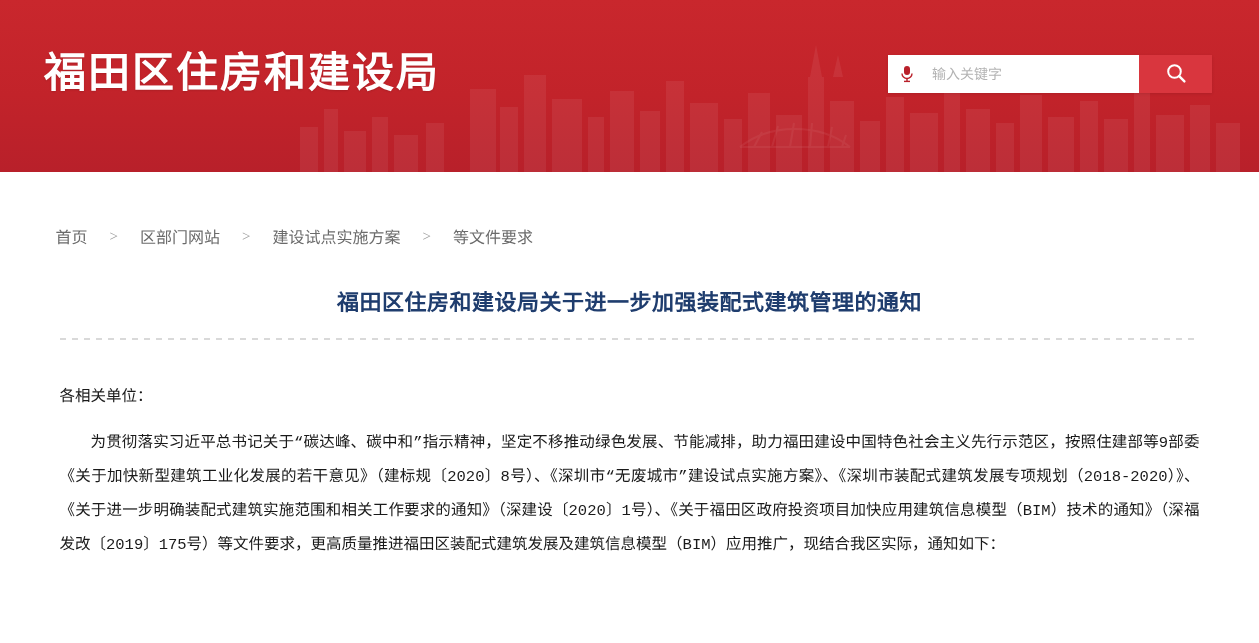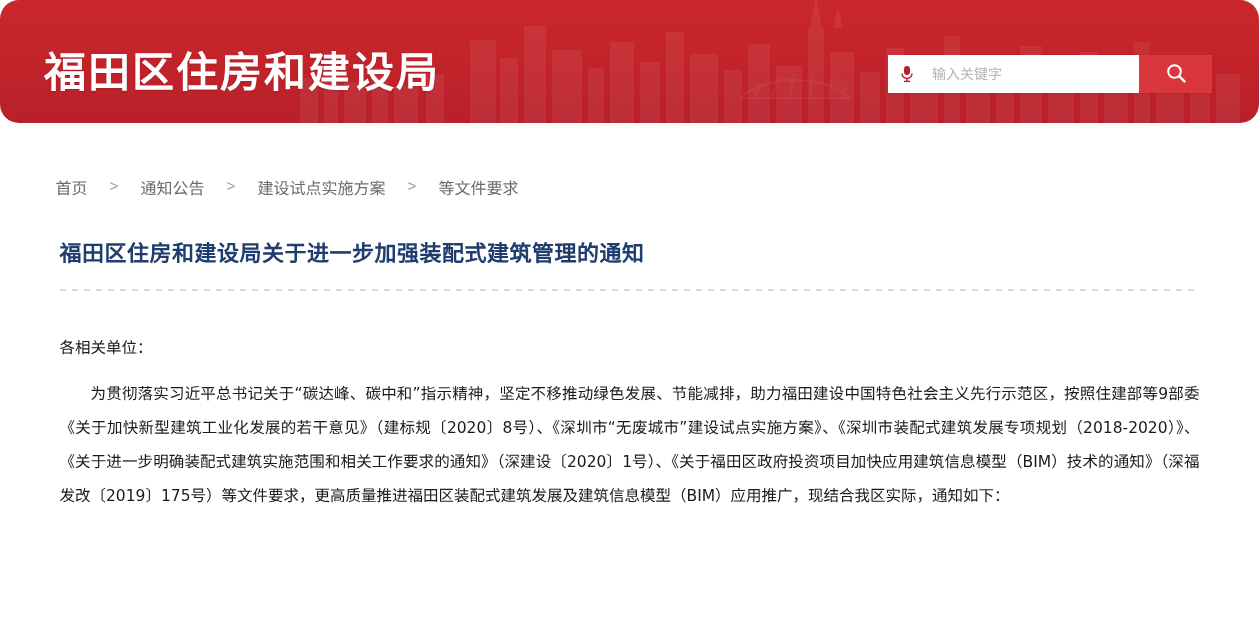--- a/index.html
+++ b/index.html
@@ -10,24 +10,23 @@
     height: 643px;
     overflow: hidden;
     background: #ffffff;
     font-family: "Liberation Sans", "DejaVu Sans", sans-serif;
   }
 
   
   .header {
     position: relative;
     width: 1259px;
-    height: 123px;
+    height: 172px;
     background: linear-gradient(180deg, #c9272d 0%, #c2232a 55%, #b8202a 100%);
     overflow: hidden;
-    border-radius: 19px;
   }
   .skyline {
     position: absolute;
     left: 0; bottom: 0;
     width: 1259px;
     height: 141px;
     opacity: 0.30;
   }
   .site-title {
     position: absolute;
@@ -88,41 +87,42 @@
     padding-top: 52px;
   }
   .breadcrumb {
     margin: 0 auto;
     width: 1180px;
     padding-left: 16px;
     display: flex;
     align-items: center;
     font-size: 16px;
     color: #6b6b6b;
-    font-family: Liberation Mono, monospace;
+    font-family: Liberation Serif, serif;
   }
   .breadcrumb a {
     color: #6b6b6b;
     text-decoration: none;
     cursor: pointer;
   }
   .breadcrumb .sep {
     margin: 0 22px;
     color: #9a9a9a;
     font-size: 15px;
   }
 
   
   .article {
     margin: 0 auto;
     width: 1180px;
     padding: 0 20px;
   }
   .doc-title {
     margin: 36px 0 0 0;
+    text-align: center;
     font-size: 22px;
     font-weight: bold;
     color: #1f3d6e;
     font-family: Liberation Serif, serif;
     letter-spacing: 0.5px;
   }
   .meta {
     margin-top: 22px;
     text-align: center;
     font-size: 12px;
@@ -141,21 +141,21 @@
     );
   }
   .body-text {
     margin-top: 40px;
     font-size: 15.5px;
     line-height: 34px;
     color: #1a1a1a;
     font-family: "DejaVu Sans", "Liberation Sans", sans-serif;
     text-align: justify;
   }
-  .body-text p { margin: 12px 0 8px 0; }
+  .body-text p { margin: 12px 0 8px 0; font-family: Liberation Mono, monospace; }
   .p-indent { text-indent: 2em; }
   .p-gap { margin-top: 26px; }
 </style>
 </head>
 <body>
 
 <div class="header">
 
   <svg class="skyline" viewBox="0 0 1259 141" preserveAspectRatio="none" xmlns="http://www.w3.org/2000/svg">
     <g fill="#ffffff" opacity="0.22">
@@ -225,21 +225,21 @@
         </svg>
       </span>
     </button>
   </div>
 </div>
 
 <div class="crumb-area">
   <nav class="breadcrumb">
     <a>首页</a>
     <span class="sep">&gt;</span>
-    <a>通知公告</a>
+    <a>区部门网站</a>
     <span class="sep">&gt;</span>
     <a>建设试点实施方案</a>
     <span class="sep">&gt;</span>
     <a>等文件要求</a>
   </nav>
 </div>
 
 <div class="article">
   <h1 class="doc-title">福田区住房和建设局关于进一步加强装配式建筑管理的通知</h1>
 

